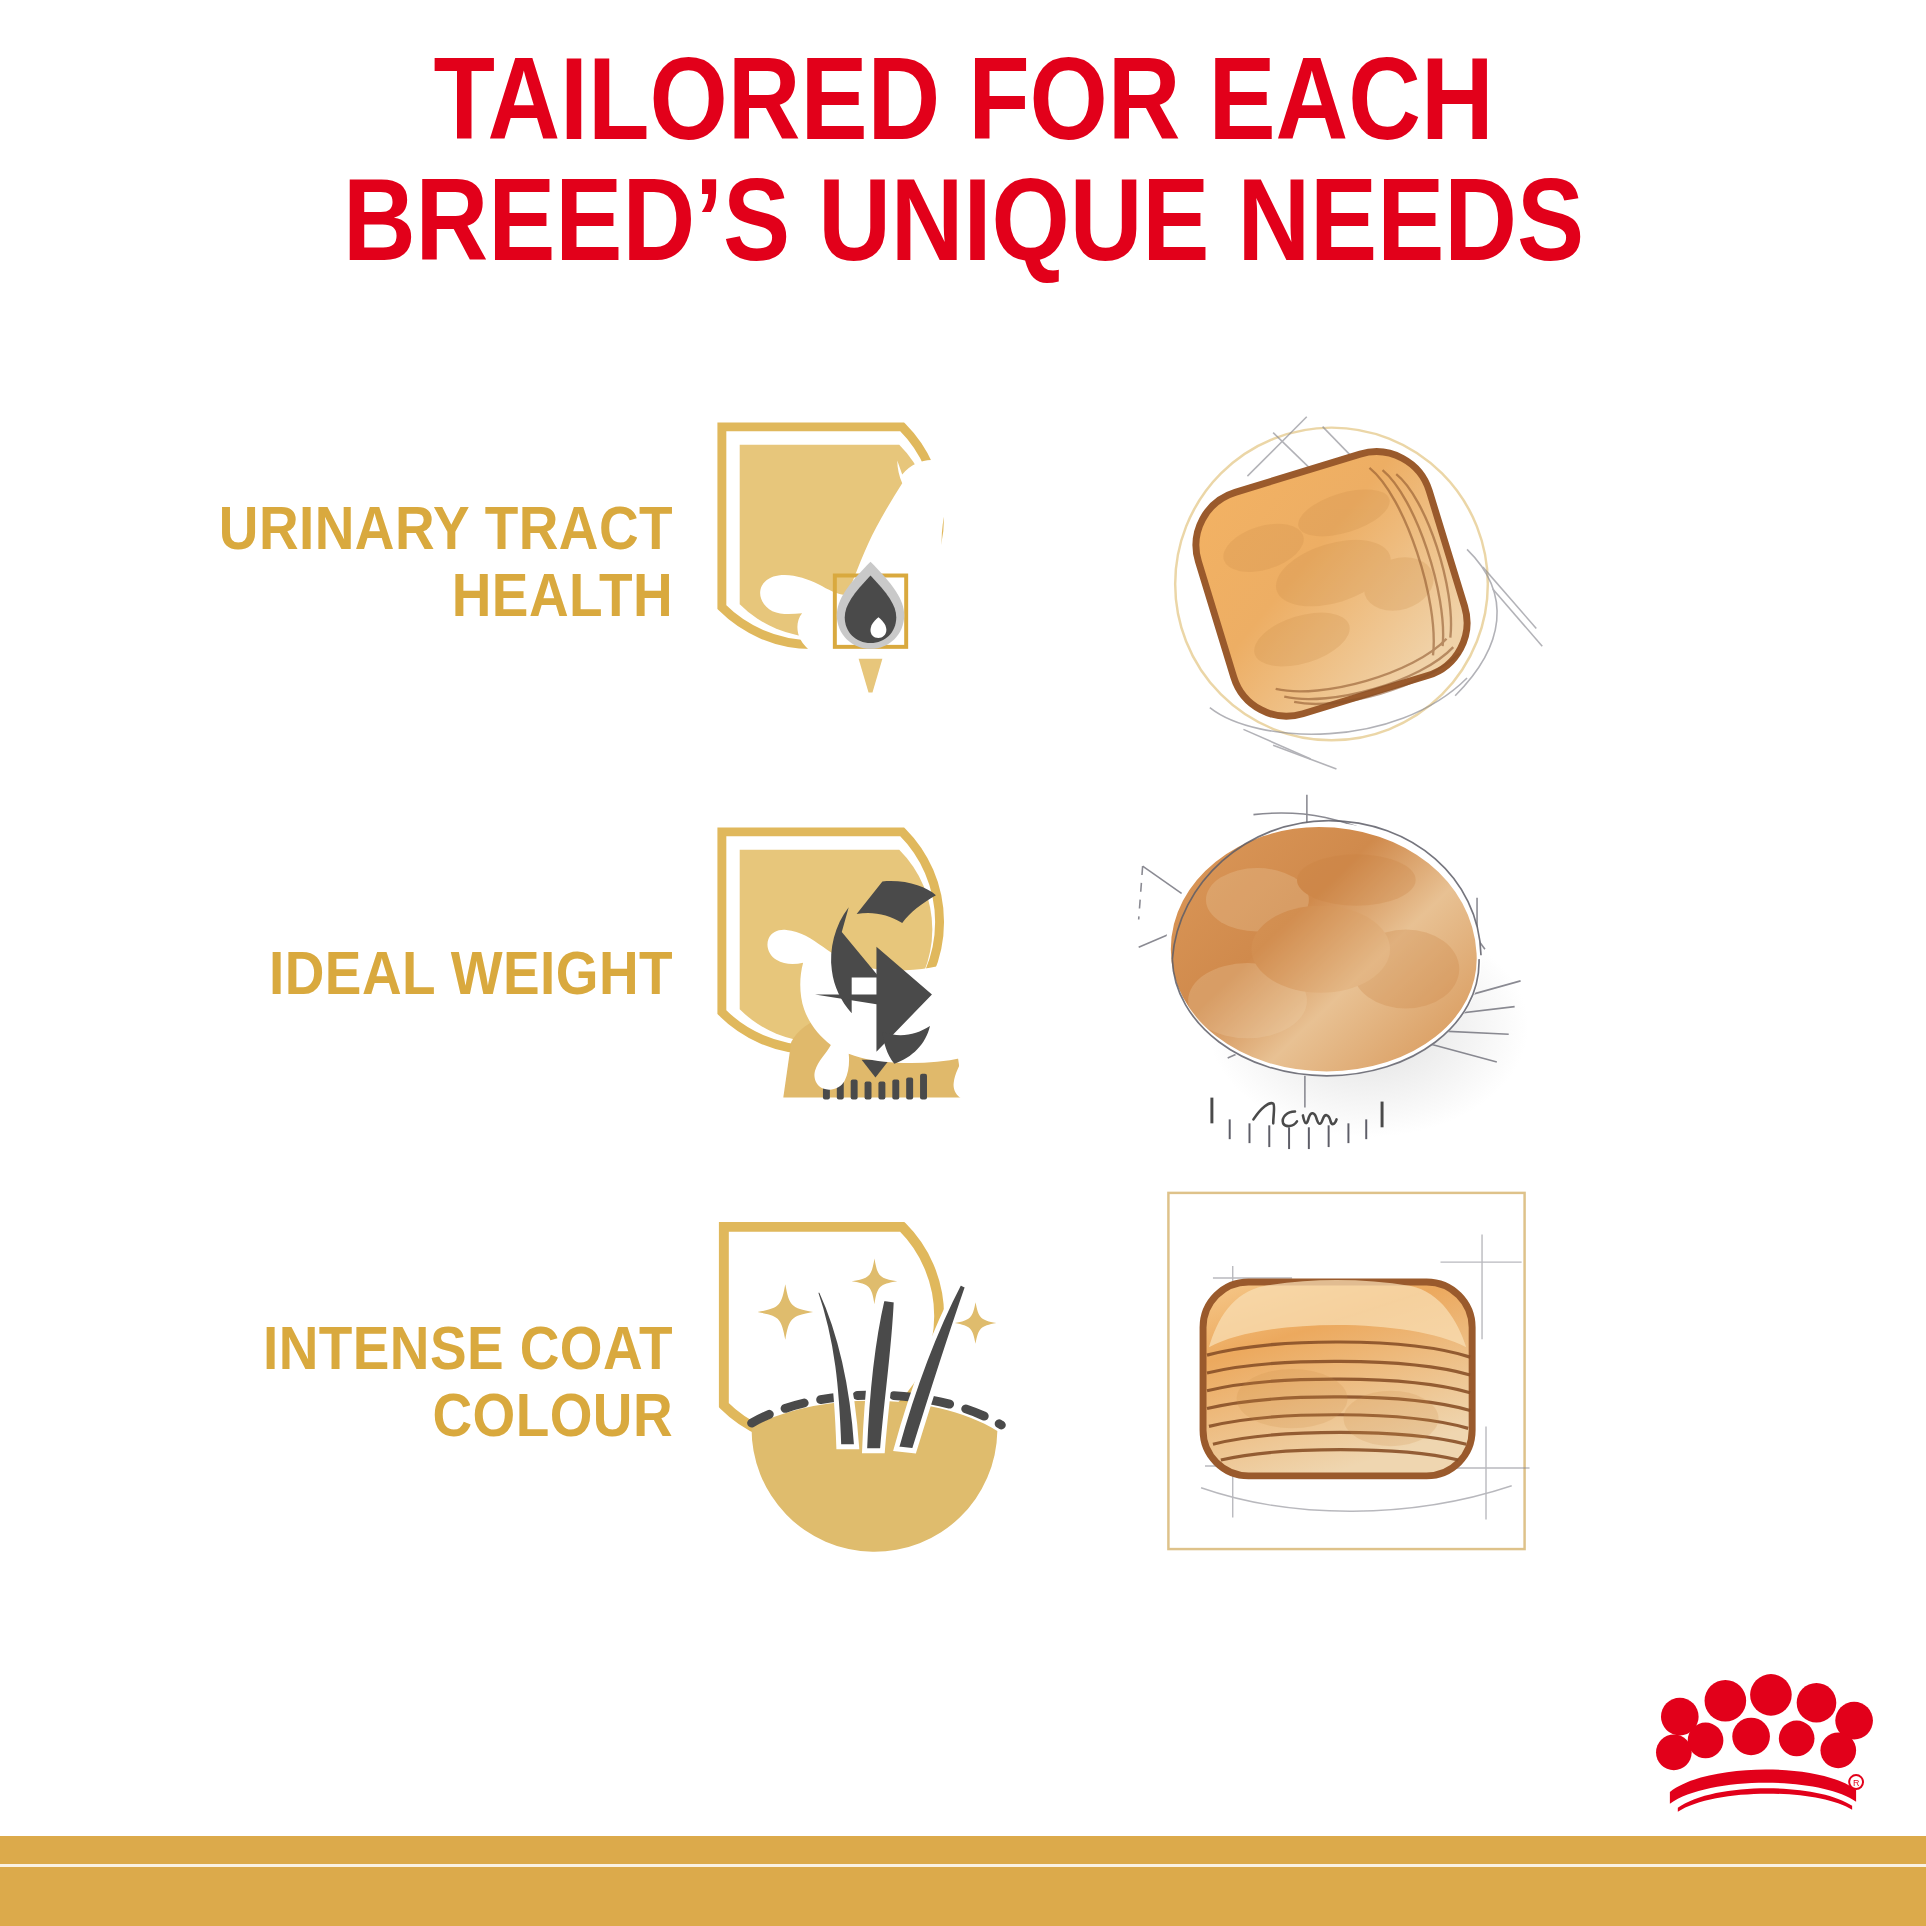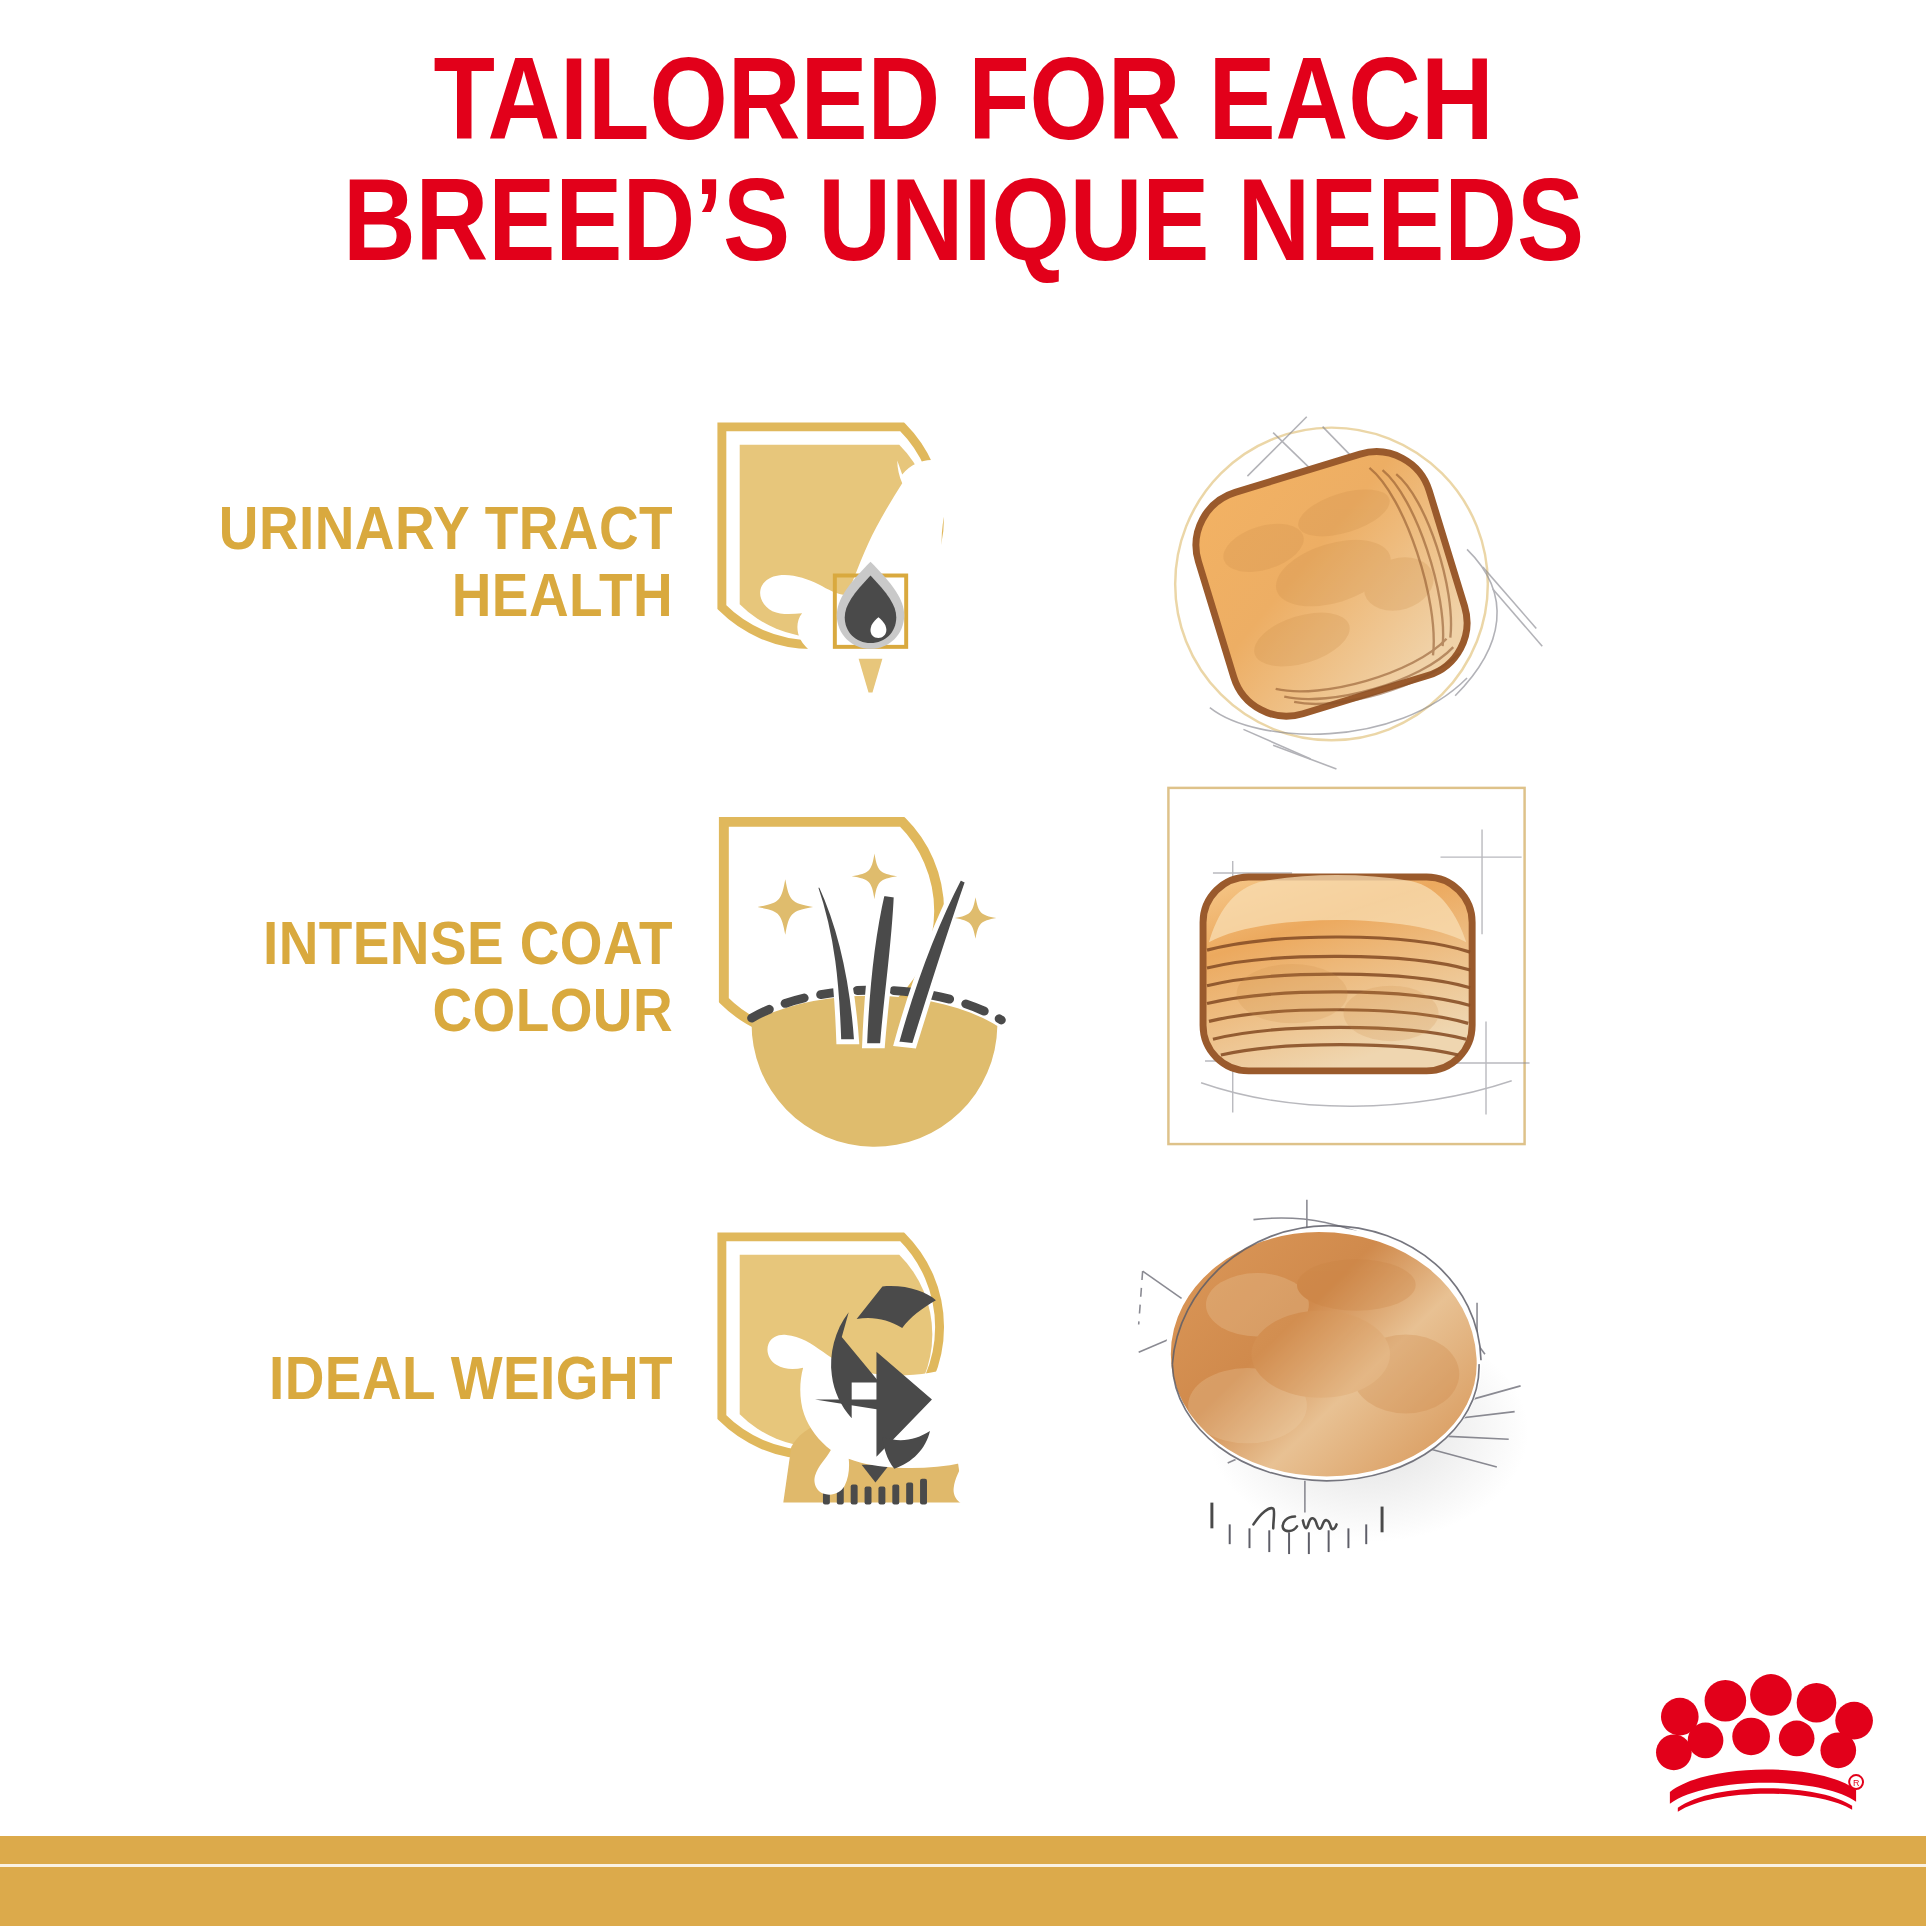--- a/index.html
+++ b/index.html
@@ -180,97 +180,20 @@
             </g>
 
             <g stroke="#8A5128" fill="none" stroke-width="2.4" opacity="0.55">
               <path d="M330 118 C352 150 354 246 334 292"></path>
               <path d="M318 110 C342 146 344 250 324 298"></path>
               <path d="M306 104 C332 142 334 254 312 304"></path>
               <path d="M150 290 C192 314 288 316 330 292"></path>
               <path d="M156 300 C198 324 292 326 334 302"></path>
               <path d="M164 308 C204 330 294 332 338 310"></path>
             </g>
-          </g>
-        </svg>
-      </div>
-    </div>
-
-    <div class="row r2">
-
-      <div class="label">
-        <div>INTENSE COAT</div>
-        <div>COLOUR</div>
-      </div>
-
-      <div class="icon">
-        <svg viewBox="0 0 330 330" width="327" height="327">
-
-          <path d="M16 16 H196 A122 122 0 1 1 16 196 Z" fill="none" stroke="#E0B85C" stroke-width="10" stroke-linejoin="miter"></path>
-
-          <path d="M44 218 C110 182 228 182 292 222
-                   A122 122 0 0 1 44 218 Z" fill="#DFBC6D"></path>
-
-          <path d="M44 214 C110 176 230 176 296 216" fill="none" stroke="#4A4A4A" stroke-width="9" stroke-linecap="round" stroke-dasharray="20 17"></path>
-
-          <g fill="#4A4A4A" stroke="#FFFFFF" stroke-width="5">
-            <path d="M108 80 C126 132 130 180 132 238 L150 238 C146 180 136 128 114 80 Z"></path>
-            <path d="M176 88 C164 140 160 190 158 242 L176 242 C180 190 188 140 190 90 Z"></path>
-            <path d="M254 72 C226 126 206 182 190 240 L208 242 C226 184 244 128 262 76 Z"></path>
-          </g>
-
-          <g fill="#DFBC6D">
-            <path d="M78 74 C82 96 84 98 106 102 C84 106 82 108 78 130 C74 108 72 106 50 102 C72 98 74 96 78 74 Z"></path>
-            <path d="M168 48 C171 66 173 68 191 71 C173 74 171 76 168 94 C165 76 163 74 145 71 C163 68 165 66 168 48 Z"></path>
-            <path d="M270 92 C273 108 275 110 291 113 C275 116 273 118 270 134 C267 118 265 116 249 113 C265 110 267 108 270 92 Z"></path>
-          </g>
-        </svg>
-      </div>
-
-      <div class="kibble">
-        <svg viewBox="0 0 470 400" width="465" height="396">
-          <defs>
-            <linearGradient id="k2g" x1="0" y1="0" x2="0.45" y2="1">
-              <stop offset="0%" stop-color="#F6C98B"></stop>
-              <stop offset="35%" stop-color="#ECA95E"></stop>
-              <stop offset="100%" stop-color="#EFD6B0"></stop>
-            </linearGradient>
-          </defs>
-
-          <rect x="55" y="22" width="360" height="360" fill="none" stroke="#DEC28A" stroke-width="2.5"></rect>
-
-          <g stroke="#8A8A92" fill="none" stroke-width="1.4" opacity="0.6">
-            <path d="M100 108 L180 108"></path>
-            <path d="M120 96 L120 160"></path>
-            <path d="M330 92 L412 92"></path>
-            <path d="M372 64 L372 170"></path>
-            <path d="M92 298 L176 298"></path>
-            <path d="M120 262 L120 350"></path>
-            <path d="M318 300 L420 300"></path>
-            <path d="M376 258 L376 352"></path>
-            <path d="M88 320 C180 352 300 352 402 318"></path>
-          </g>
-
-          <rect x="90" y="112" width="272" height="196" rx="46" ry="46" fill="url(#k2g)" stroke="#9A5A2C" stroke-width="7"></rect>
-
-          <path d="M96 178 C150 148 300 148 356 178 C348 152 330 122 300 116
-                   C250 108 200 108 152 116 C120 122 104 150 96 178 Z" fill="#F8DDB3" opacity="0.75"></path>
-
-          <g stroke="#8A5128" fill="none" stroke-width="3.2" opacity="0.9">
-            <path d="M94 186 C160 168 298 168 360 188"></path>
-            <path d="M94 204 C160 188 298 188 360 206"></path>
-            <path d="M94 222 C160 206 298 206 360 224"></path>
-            <path d="M94 240 C160 224 298 224 360 242"></path>
-            <path d="M96 258 C162 242 296 242 358 260"></path>
-            <path d="M100 276 C164 260 294 260 356 276"></path>
-            <path d="M108 292 C168 278 290 278 348 292"></path>
-          </g>
-          <g opacity="0.18" fill="#C98A45">
-            <ellipse cx="180" cy="230" rx="56" ry="30"></ellipse>
-            <ellipse cx="280" cy="250" rx="48" ry="28"></ellipse>
           </g>
         </svg>
       </div>
     </div>
 
     <div class="row r3">
 
       <div class="label">
         <div>IDEAL WEIGHT</div>
       </div>
@@ -414,20 +337,97 @@
 
           <g stroke="#4A4A4A" fill="none" stroke-width="2.6" stroke-linecap="round">
             <path d="M146 352 C154 340 162 334 166 336 C168 338 166 348 166 356"></path>
             <path d="M188 344 C180 344 174 350 176 356 C178 360 186 360 190 354"></path>
             <path d="M196 348 C198 358 200 358 202 350 C204 344 208 344 210 352
                      C212 358 214 358 216 352 C218 346 222 346 224 354 C225 358 228 358 230 352"></path>
           </g>
         </svg>
       </div>
     </div>
+
+    <div class="row r2">
+
+      <div class="label">
+        <div>INTENSE COAT</div>
+        <div>COLOUR</div>
+      </div>
+
+      <div class="icon">
+        <svg viewBox="0 0 330 330" width="327" height="327">
+
+          <path d="M16 16 H196 A122 122 0 1 1 16 196 Z" fill="none" stroke="#E0B85C" stroke-width="10" stroke-linejoin="miter"></path>
+
+          <path d="M44 218 C110 182 228 182 292 222
+                   A122 122 0 0 1 44 218 Z" fill="#DFBC6D"></path>
+
+          <path d="M44 214 C110 176 230 176 296 216" fill="none" stroke="#4A4A4A" stroke-width="9" stroke-linecap="round" stroke-dasharray="20 17"></path>
+
+          <g fill="#4A4A4A" stroke="#FFFFFF" stroke-width="5">
+            <path d="M108 80 C126 132 130 180 132 238 L150 238 C146 180 136 128 114 80 Z"></path>
+            <path d="M176 88 C164 140 160 190 158 242 L176 242 C180 190 188 140 190 90 Z"></path>
+            <path d="M254 72 C226 126 206 182 190 240 L208 242 C226 184 244 128 262 76 Z"></path>
+          </g>
+
+          <g fill="#DFBC6D">
+            <path d="M78 74 C82 96 84 98 106 102 C84 106 82 108 78 130 C74 108 72 106 50 102 C72 98 74 96 78 74 Z"></path>
+            <path d="M168 48 C171 66 173 68 191 71 C173 74 171 76 168 94 C165 76 163 74 145 71 C163 68 165 66 168 48 Z"></path>
+            <path d="M270 92 C273 108 275 110 291 113 C275 116 273 118 270 134 C267 118 265 116 249 113 C265 110 267 108 270 92 Z"></path>
+          </g>
+        </svg>
+      </div>
+
+      <div class="kibble">
+        <svg viewBox="0 0 470 400" width="465" height="396">
+          <defs>
+            <linearGradient id="k2g" x1="0" y1="0" x2="0.45" y2="1">
+              <stop offset="0%" stop-color="#F6C98B"></stop>
+              <stop offset="35%" stop-color="#ECA95E"></stop>
+              <stop offset="100%" stop-color="#EFD6B0"></stop>
+            </linearGradient>
+          </defs>
+
+          <rect x="55" y="22" width="360" height="360" fill="none" stroke="#DEC28A" stroke-width="2.5"></rect>
+
+          <g stroke="#8A8A92" fill="none" stroke-width="1.4" opacity="0.6">
+            <path d="M100 108 L180 108"></path>
+            <path d="M120 96 L120 160"></path>
+            <path d="M330 92 L412 92"></path>
+            <path d="M372 64 L372 170"></path>
+            <path d="M92 298 L176 298"></path>
+            <path d="M120 262 L120 350"></path>
+            <path d="M318 300 L420 300"></path>
+            <path d="M376 258 L376 352"></path>
+            <path d="M88 320 C180 352 300 352 402 318"></path>
+          </g>
+
+          <rect x="90" y="112" width="272" height="196" rx="46" ry="46" fill="url(#k2g)" stroke="#9A5A2C" stroke-width="7"></rect>
+
+          <path d="M96 178 C150 148 300 148 356 178 C348 152 330 122 300 116
+                   C250 108 200 108 152 116 C120 122 104 150 96 178 Z" fill="#F8DDB3" opacity="0.75"></path>
+
+          <g stroke="#8A5128" fill="none" stroke-width="3.2" opacity="0.9">
+            <path d="M94 186 C160 168 298 168 360 188"></path>
+            <path d="M94 204 C160 188 298 188 360 206"></path>
+            <path d="M94 222 C160 206 298 206 360 224"></path>
+            <path d="M94 240 C160 224 298 224 360 242"></path>
+            <path d="M96 258 C162 242 296 242 358 260"></path>
+            <path d="M100 276 C164 260 294 260 356 276"></path>
+            <path d="M108 292 C168 278 290 278 348 292"></path>
+          </g>
+          <g opacity="0.18" fill="#C98A45">
+            <ellipse cx="180" cy="230" rx="56" ry="30"></ellipse>
+            <ellipse cx="280" cy="250" rx="48" ry="28"></ellipse>
+          </g>
+        </svg>
+      </div>
+    </div>
   </div>
 
   <div class="logo">
     <svg viewBox="0 0 210 150" width="208" height="149">
       <g fill="#E2001A">
 
         <circle cx="22" cy="58" r="19"></circle>
         <circle cx="68" cy="42" r="21"></circle>
         <circle cx="114" cy="36" r="21"></circle>
         <circle cx="160" cy="44" r="20"></circle>

